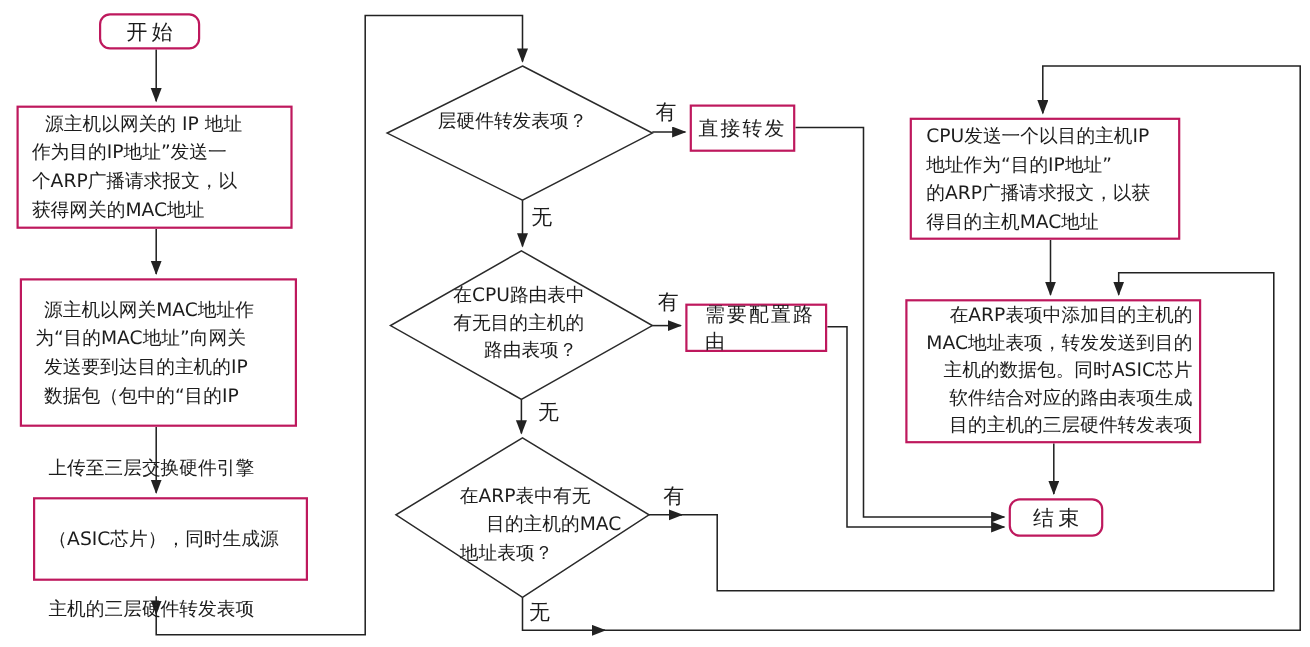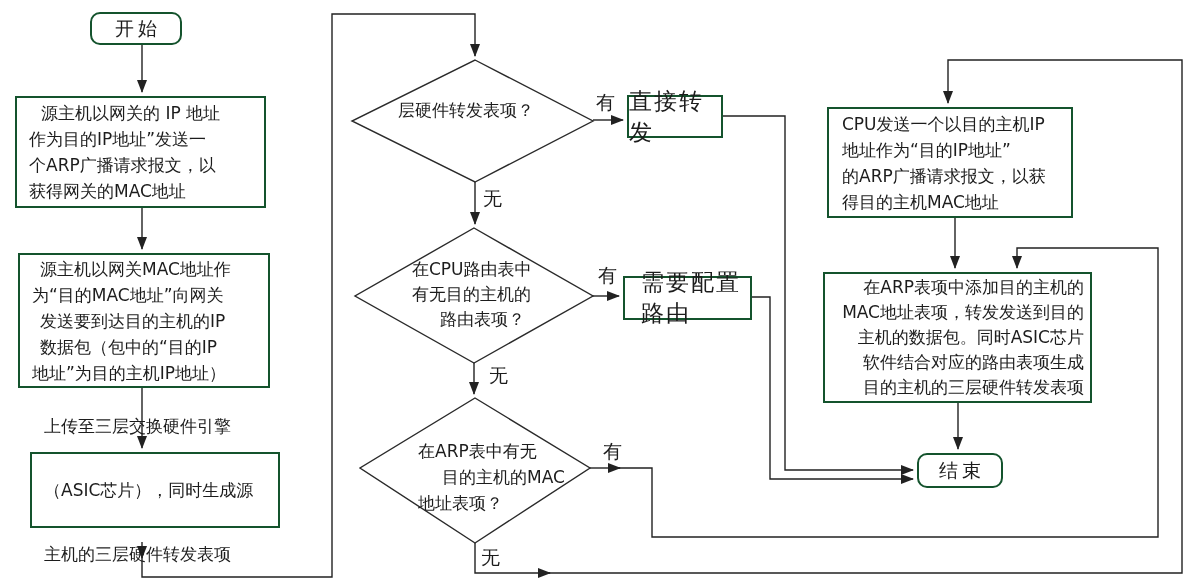--- a/index.html
+++ b/index.html
@@ -9,36 +9,36 @@
     height: 588px;
     background: #ffffff;
     font-family: "DejaVu Sans", sans-serif;
     color: #1c1c1c;
     overflow: hidden;
   }
   .wiring { position: absolute; left: 0; top: 0; }
   .node {
     position: absolute;
     box-sizing: border-box;
-    border: 2px solid #14532d;
+    border: 2px solid #be185d;
     background: #ffffff;
     display: flex;
     flex-direction: column;
     justify-content: center;
   }
   .proc { padding: 2px 6px 2px 12px; }
   .proc .ln { font-size: 17px; line-height: 26px; white-space: nowrap; }
   .terminal {
     border-radius: 10px;
     align-items: center;
     font-size: 19px;
     letter-spacing: 4px;
     padding-left: 4px;
   }
-  .small-proc { align-items: center; font-size: 23px; letter-spacing: 2px; }
+  .small-proc { align-items: center; font-size: 18px; letter-spacing: 2px; }
   .dtext {
     position: absolute;
     background: transparent;
     border: none;
   }
   .dtext .ln { font-size: 17px; white-space: nowrap; }
   .elabel {
     position: absolute;
     font-size: 19px;
     background: #ffffff;
@@ -91,21 +91,20 @@
     <div class="ln">作为目的IP地址”发送一</div>
     <div class="ln">个ARP广播请求报文，以</div>
     <div class="ln">获得网关的MAC地址</div>
   </div>
 
   <div class="node proc" style="left:18px; top:253px; width:252px; height:135px;">
     <div class="ln" style="padding-left:8px;">源主机以网关MAC地址作</div>
     <div class="ln">为“目的MAC地址”向网关</div>
     <div class="ln" style="padding-left:8px;">发送要到达目的主机的IP</div>
     <div class="ln" style="padding-left:8px;">数据包（包中的“目的IP</div>
-    <div class="ln">地址”为目的主机IP地址）</div>
   </div>
 
   <div class="node proc" style="left:30px; top:452px; width:250px; height:76px;gap:38px;">
     <div class="ln">上传至三层交换硬件引擎</div>
     <div class="ln">（ASIC芯片），同时生成源</div>
     <div class="ln">主机的三层硬件转发表项</div>
   </div>
 
   <div class="dtext" style="left:398px; top:97px;">
     <div class="ln" style="line-height:27px;">层硬件转发表项？</div>

